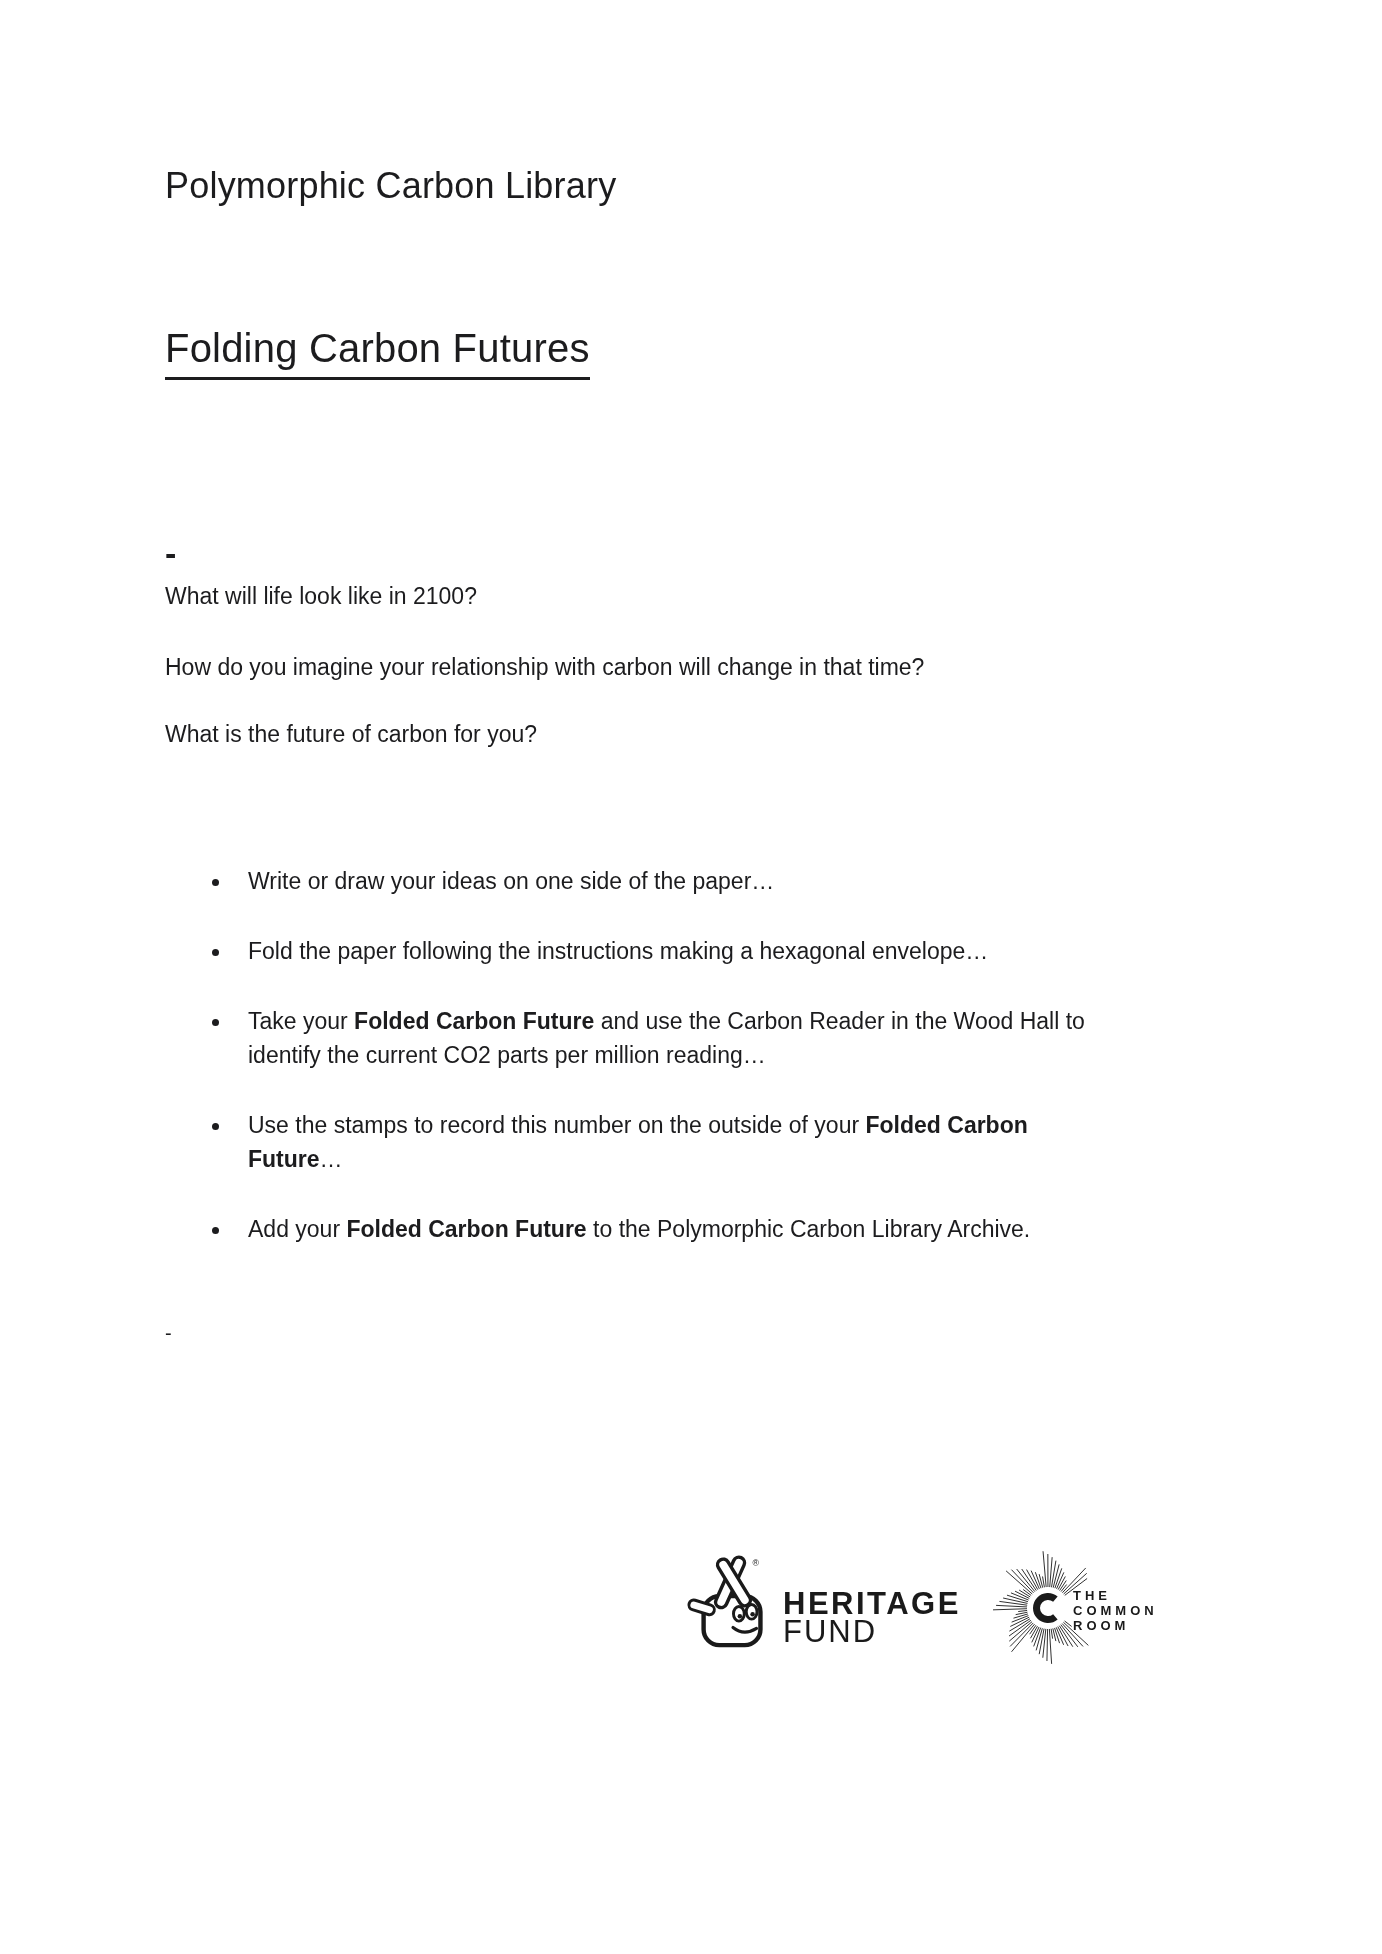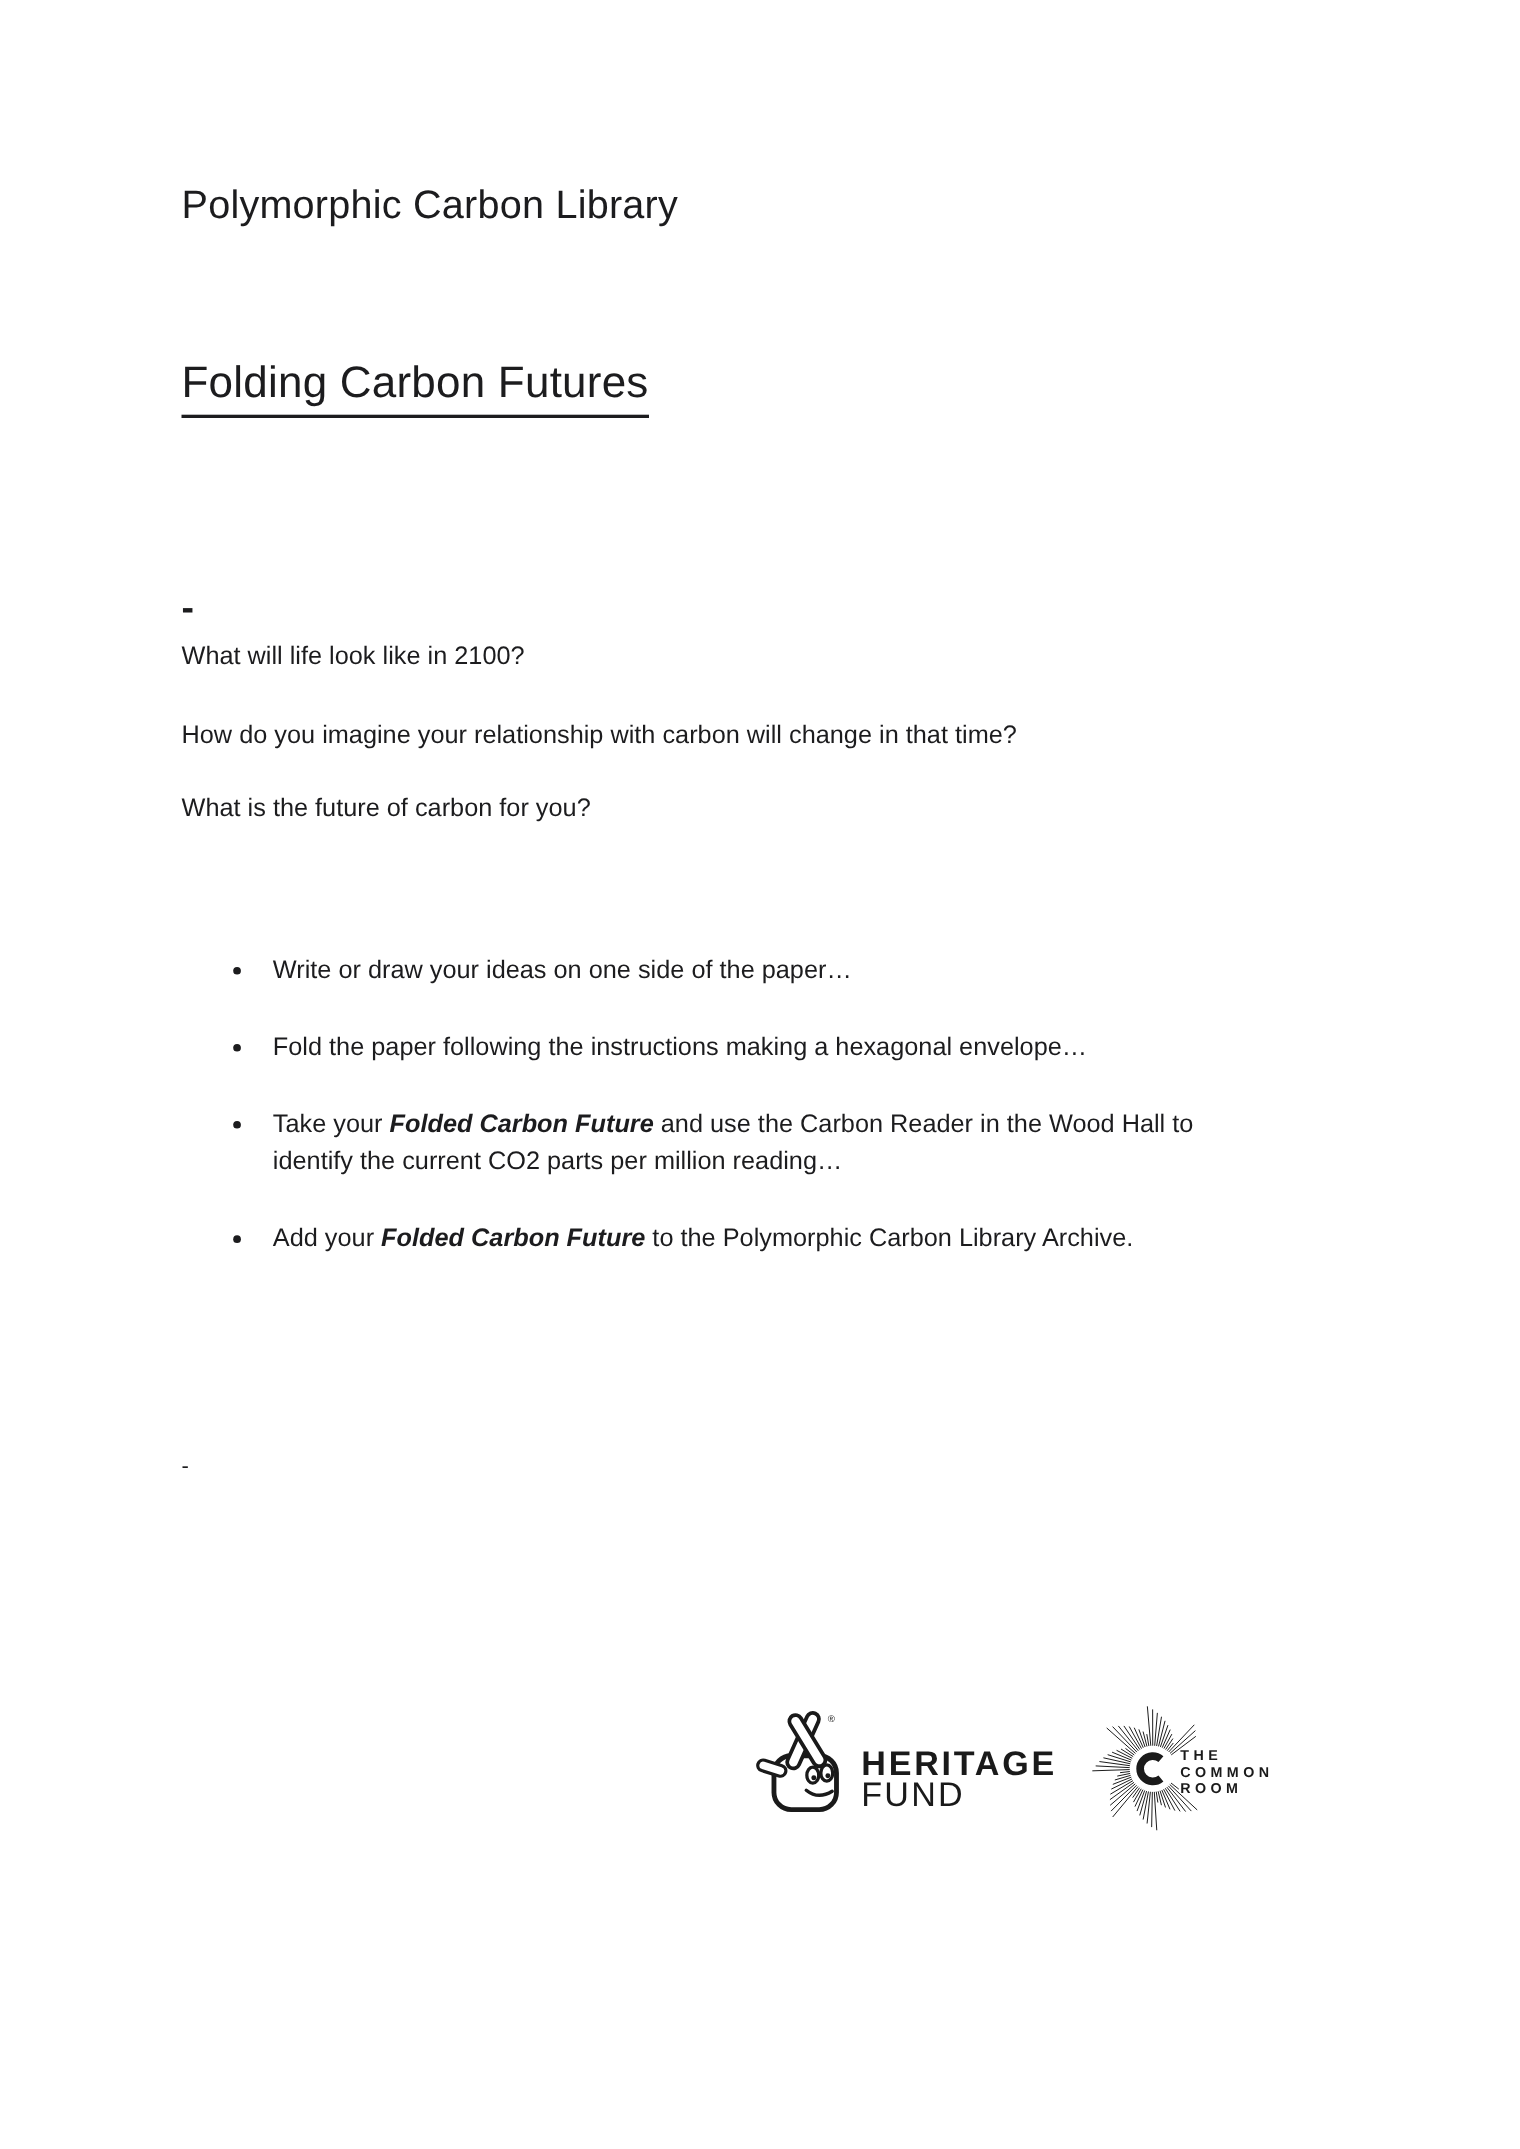--- a/index.html
+++ b/index.html
@@ -16,21 +16,21 @@
 
   .q{font-size:23px;line-height:30px;font-weight:400;}
   .q1{top:581px;} .q2{top:652px;} .q3{top:719px;}
 
   ul.doc-bullets{top:864px;width:1020px;margin:0;padding:0;list-style:none;}
   ul.doc-bullets li{position:relative;padding-left:83px;font-size:23px;line-height:34px;
     white-space:pre-line;margin:0;}
   ul.doc-bullets li + li{margin-top:36px;}
   ul.doc-bullets li::before{content:'';position:absolute;left:47px;top:15px;width:7px;height:7px;
     border-radius:50%;background:#1c1c1e;}
-  .bi{font-weight:700;font-style:italic;margin-top:24px;}
+  .bi{font-weight:700;margin-top:24px;}
 
   .closing{top:1353px;width:1080px;font-size:23px;line-height:40px;white-space:pre-line;}
 
   .heritage-logo{left:684px;top:1552px;width:300px;height:100px;}
   .heritage-text{position:absolute;left:99px;top:38px;color:#1a1a1a;}
   .heritage-line1{font-size:31px;line-height:28px;font-weight:800;letter-spacing:2.5px;}
   .heritage-line2{font-size:31px;line-height:28px;font-weight:400;letter-spacing:2px;}
   .hand-svg{position:absolute;left:0;top:0;}
   .hand-svg .ol{stroke:#1a1a1a;fill:none;}
   .hand-svg .inl{stroke:#ffffff;fill:none;}
@@ -59,20 +59,22 @@
 
   <p class="abs q q1" style="margin:0;">What will life look like in 2100?</p>
   <p class="abs q q2" style="margin:0;">How do you imagine your relationship with carbon will change in that time?</p>
   <p class="abs q q3" style="margin:0;">What is the future of carbon for you?</p>
 
   <ul class="abs doc-bullets">
     <li><span>Write or draw your ideas on one side of the paper…</span><span class="bi"></span><span></span></li>
     <li><span>Fold the paper following the instructions making a hexagonal envelope…</span><span class="bi"></span><span></span></li>
     <li><span>Take your </span><span class="bi">Folded Carbon Future</span><span> and use the Carbon Reader in the Wood Hall to
 identify the current CO2 parts per million reading…</span></li>
+    <li><span>Use the stamps to record this number on the outside of your </span><span class="bi">Folded Carbon
+Future</span><span>…</span></li>
     <li><span>Add your </span><span class="bi">Folded Carbon Future</span><span> to the Polymorphic Carbon Library Archive.</span></li>
   </ul>
 
   <div class="abs dash-small">-</div>
 
 
   <div class="abs heritage-logo" style="position:absolute;">
     <svg class="hand-svg" width="98" height="100" viewBox="0 0 100 100">
       <rect x="20" y="44" width="58" height="50" rx="16" fill="#ffffff" stroke="#1a1a1a" stroke-width="4.5"></rect>
       <path class="ol" d="M26 58 L10 53" stroke-width="13" stroke-linecap="round"></path>

